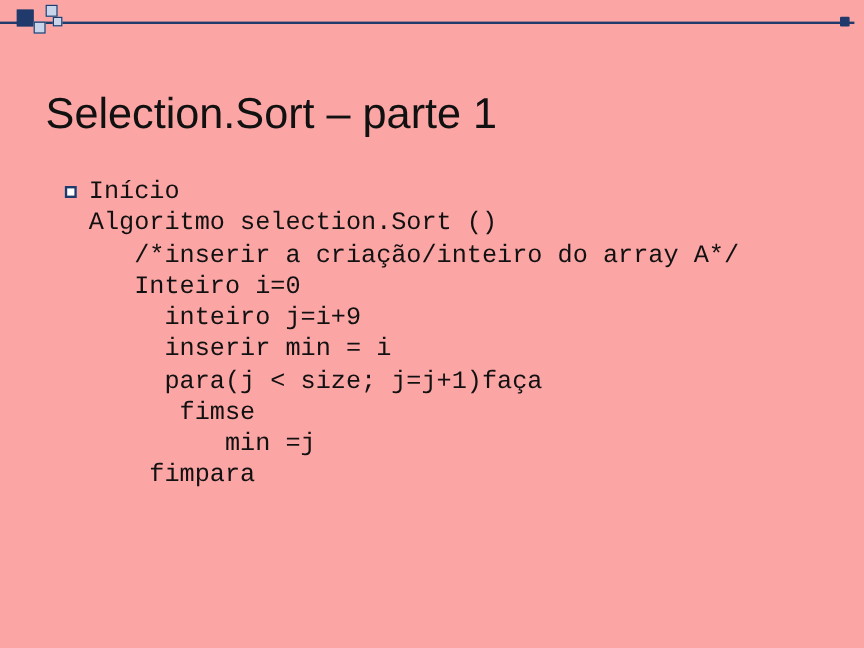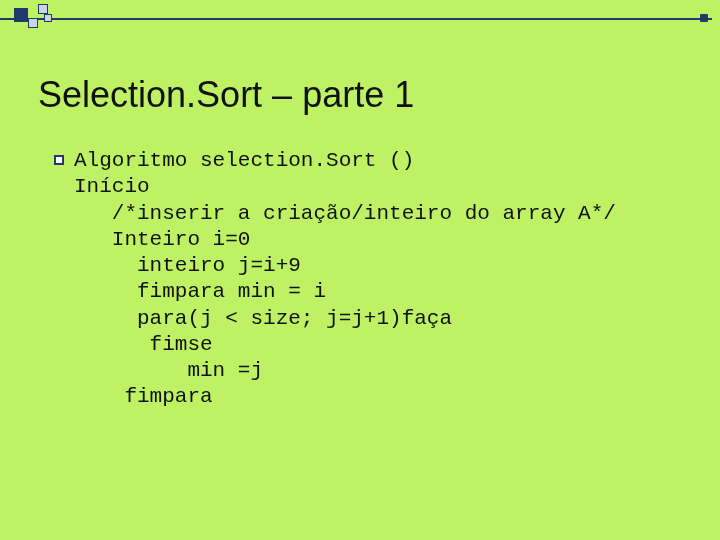--- a/index.html
+++ b/index.html
@@ -1,17 +1,17 @@
 <!DOCTYPE html>
 <html><head>
 <meta charset="utf-8">
 <style>
   * { margin: 0; padding: 0; box-sizing: border-box; }
   html, body { width: 720px; height: 540px; background: #ffffff; font-family: Arial, Helvetica, sans-serif; }
-  .slide { position: relative; width: 720px; height: 540px; background: #bef264; }
+  .slide { position: relative; width: 720px; height: 540px; background: #fca5a5; }
   .decor { position: absolute; top: 4px; left: 0; width: 720px; height: 32px; }
   .decor .line { position: absolute; top: 14px; left: 0; right: 8px; height: 2px; background: #1f3a6b; }
   .decor .sq { position: absolute; background: #c8d4ea; border: 1px solid #1f3a6b; }
   .decor .sq.dark { background: #1f3a6b; }
   .decor .s1 { top: 4px; left: 14px; width: 14px; height: 14px; background: #2e4b85; }
   .decor .s2 { top: 14px; left: 28px; width: 10px; height: 10px; }
   .decor .s3 { top: 0px; left: 38px; width: 10px; height: 10px; }
   .decor .s4 { top: 10px; left: 44px; width: 8px; height: 8px; }
   .decor .dot { position: absolute; width: 8px; height: 8px; background: #1f3a6b; border-radius: 1px; }
   .decor .d1 { top: 10px; right: 12px; }
@@ -59,26 +59,26 @@
     <div class="sq s4"></div>
     <div class="dot d1"></div>
   </div>
 
   <h1 class="title">Selection.Sort – parte 1</h1>
 
   <div class="body">
     <div class="bullet-row">
       <div class="bullet"></div>
       <div>
+        <div class="code-line">Início</div>
         <div class="code-line">Algoritmo selection.Sort ()</div>
-        <div class="code-line">Início</div>
         <div class="code-line">   /*inserir a criação/inteiro do array A*/</div>
         <div class="code-line">   Inteiro i=0</div>
         <div class="code-line">     inteiro j=i+9</div>
-        <div class="code-line">     fimpara min = i</div>
+        <div class="code-line">     inserir min = i</div>
         <div class="code-line">     para(j &lt; size; j=j+1)faça</div>
         <div class="code-line">      fimse</div>
         <div class="code-line">         min =j</div>
         <div class="code-line">    fimpara</div>
       </div>
     </div>
   </div>
 </div>
 
 </body></html>

